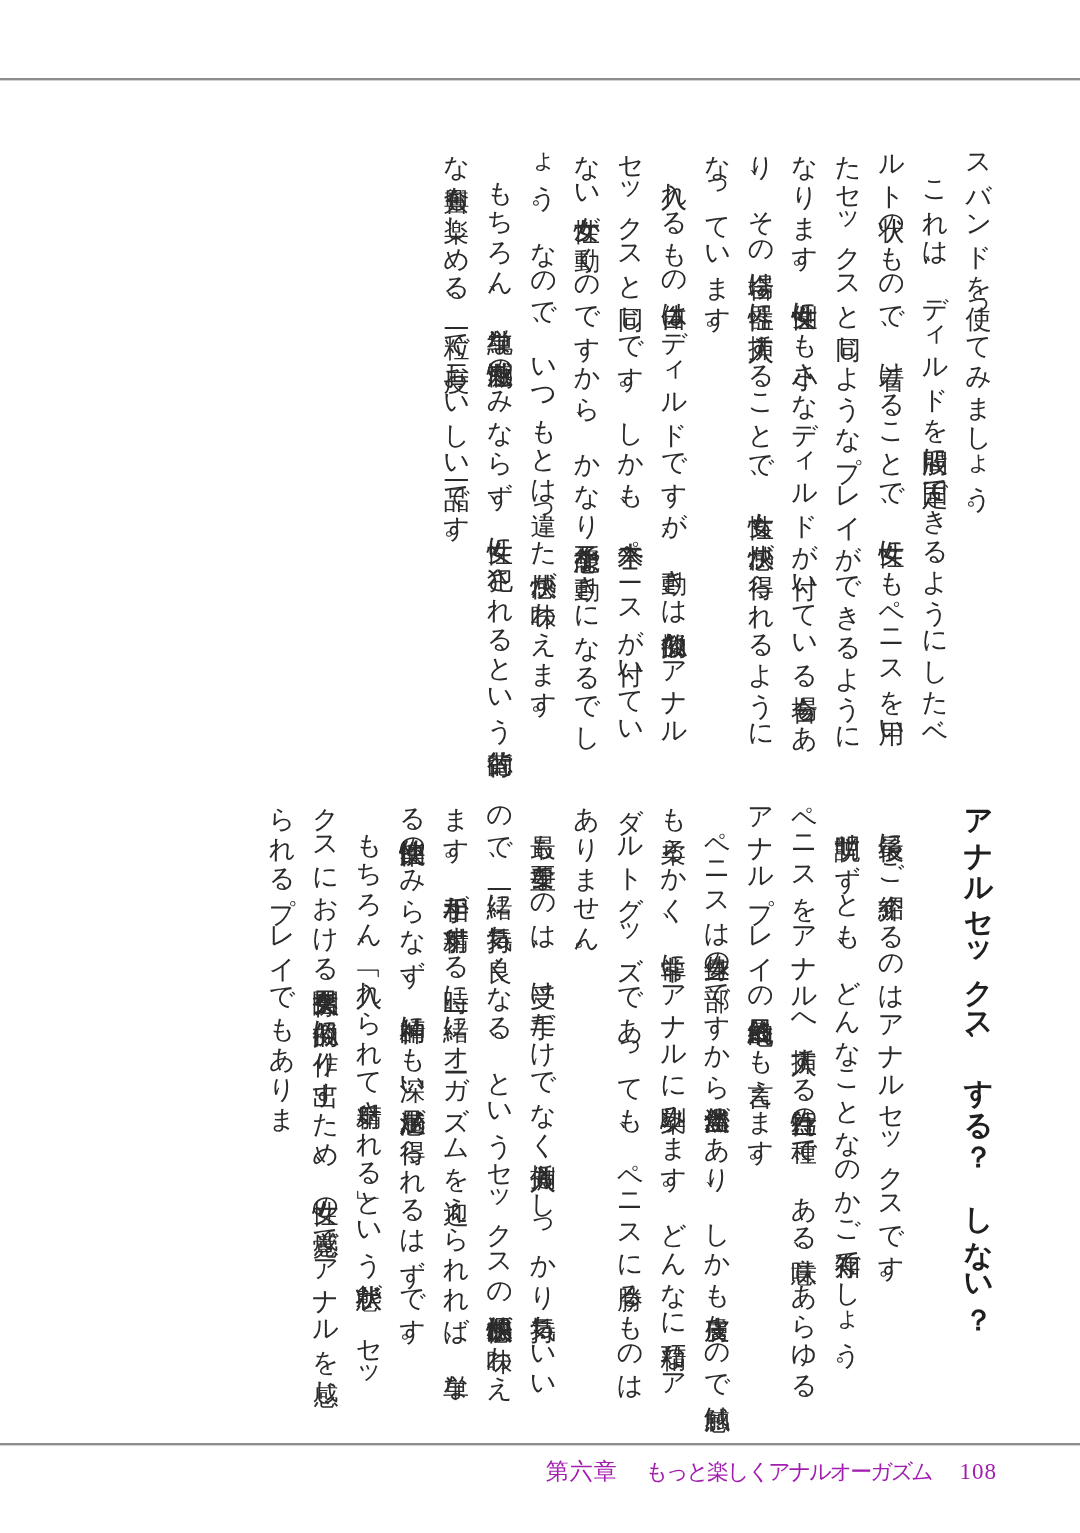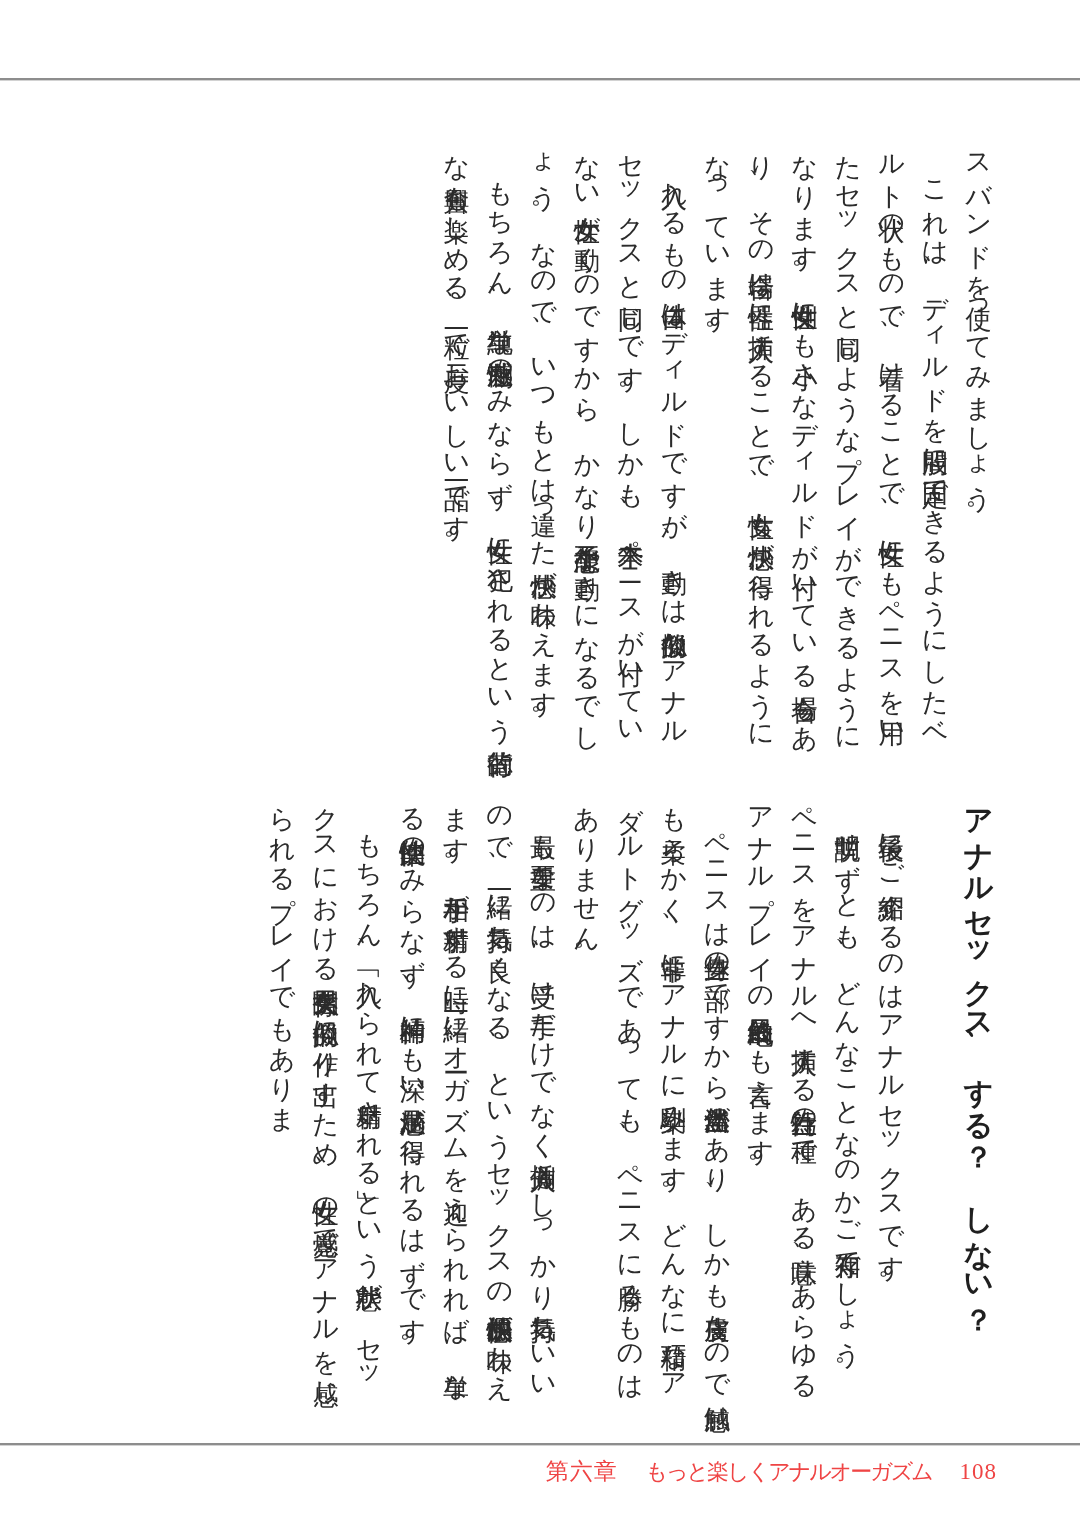--- a/index.html
+++ b/index.html
@@ -61,21 +61,21 @@
     line-height: 43.5px;
     letter-spacing: 1px;
     color: #1f1f1f;
   }
 
   .footer {
     position: absolute;
     top: 1456px;
     right: 83px;
     font-size: 23px;
-    color: #ef4444;
+    color: #a21caf;
     white-space: nowrap;
     margin-left: 11px;
   }
   .footer span { display: inline-block; }
   .footer-chapter { letter-spacing: 1px; }
   .footer-title {
     margin: 0 22px;
     font-size: 22px;
     letter-spacing: -2px;
   }

